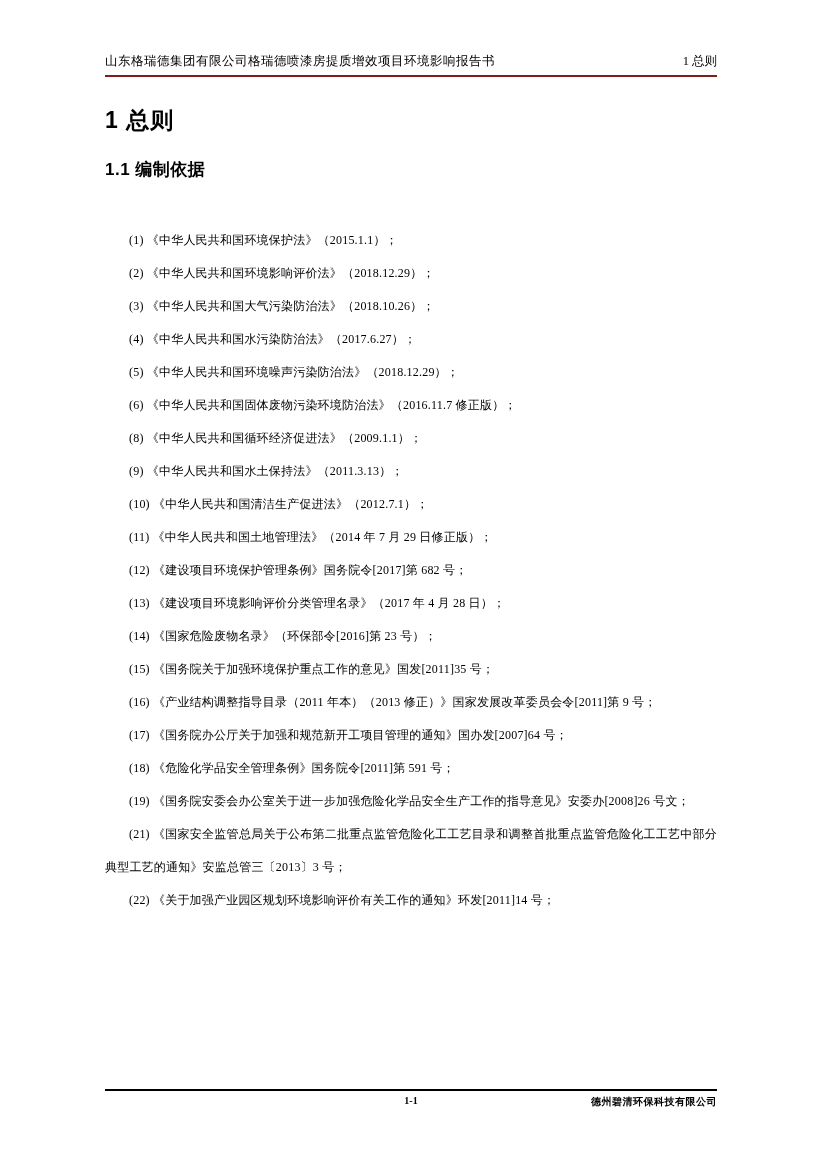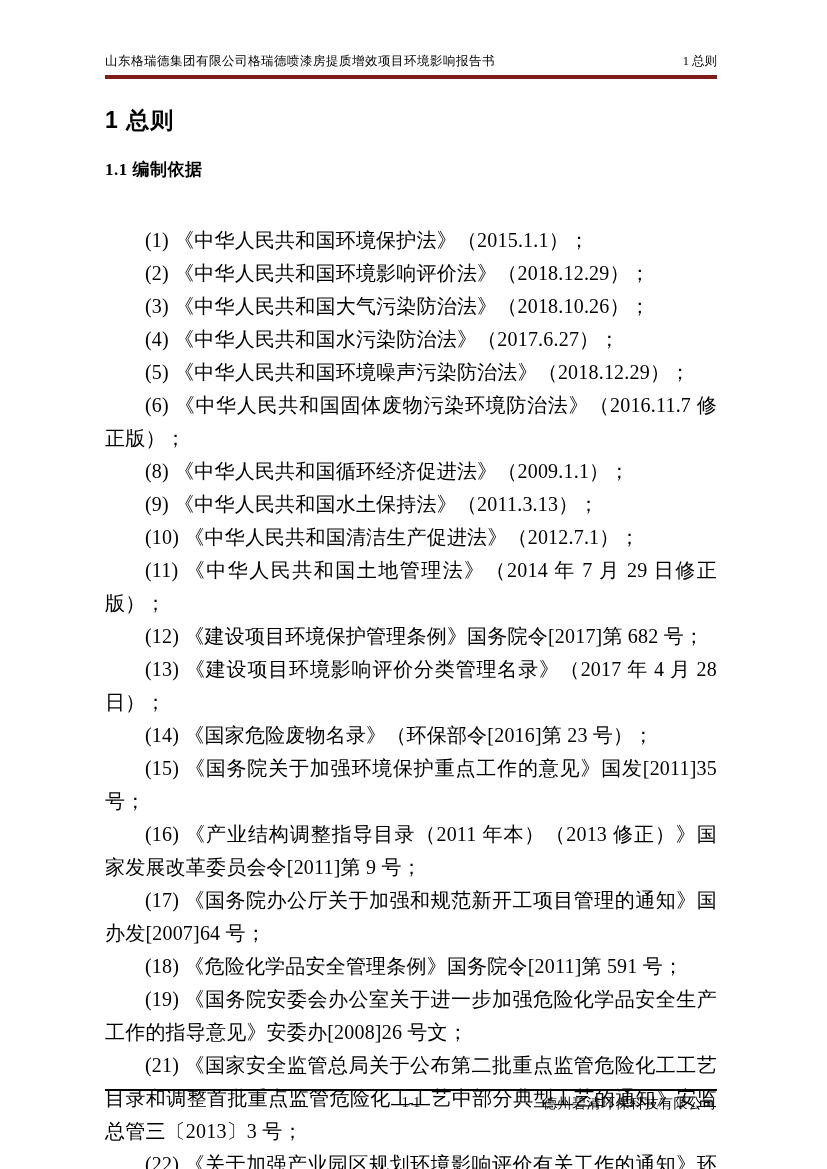--- a/index.html
+++ b/index.html
@@ -19,40 +19,40 @@
   .header {
     position: absolute;
     top: 53px;
     left: 105px;
     width: 612px;
     display: flex;
     justify-content: space-between;
     font-size: 12.5px;
     line-height: 17px;
     padding-bottom: 5px;
-    border-bottom: 4px solid #7f1d1d;
+    border-bottom: 2px solid #7f1d1d;
   }
   .header .hl { letter-spacing: 0.5px; }
   .header .hr { white-space: nowrap; }
   .chapter-title {
     position: absolute;
     top: 105px;
     left: 105px;
     margin: 0;
     font-family: "Liberation Sans", "DejaVu Sans", sans-serif;
     font-size: 23px;
     font-weight: bold;
     line-height: 30px;
     letter-spacing: 1px;
   }
   .sec-title {
     position: absolute;
     left: 105px;
     margin: 0;
-    font-family: Liberation Serif, serif;
+    font-family: Liberation Sans, sans-serif;
     font-weight: bold;
     letter-spacing: 0.5px;
   }
   .sec-11 {
     top: 158px;
     font-size: 17px;
     line-height: 23px;
   }
   .sec-111 {
     top: 194px;
@@ -60,34 +60,35 @@
     line-height: 22px;
   }
   .law-list {
     position: absolute;
     top: 224px;
     left: 105px;
     width: 612px;
   }
   .law-item {
     margin: 0;
-    font-size: 20px;
+    font-size: 12px;
     line-height: 33px;
     text-align: justify;
     text-indent: 2em;
     letter-spacing: 0.2px;
   }
   .footer {
     position: absolute;
     top: 1089px;
     left: 105px;
     width: 612px;
     height: 26px;
     border-top: 2px solid #000000;
-    font-size: 14px;
+    font-size: 10px;
+    font-weight: bold;
   }
   .footer .pagenum {
     position: absolute;
     left: 0;
     right: 0;
     top: 4px;
     text-align: center;
   }
   .footer .company {
     position: absolute;

